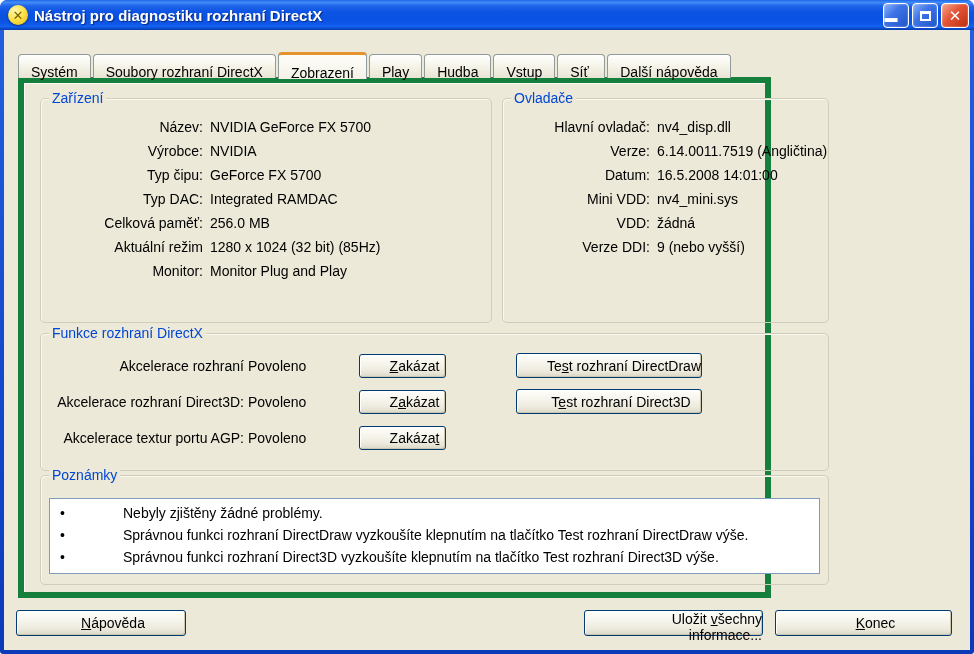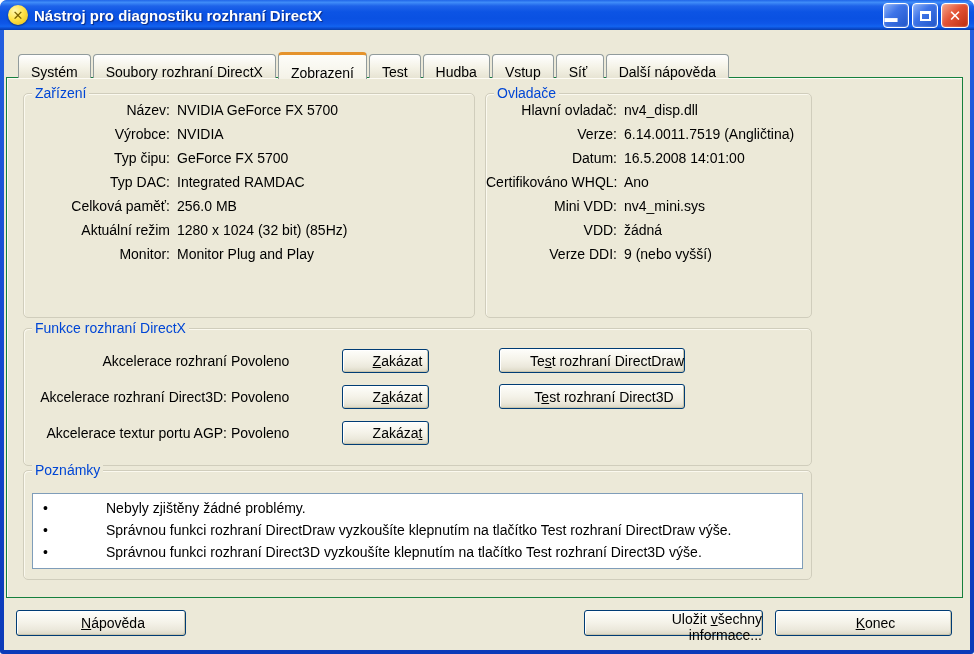--- a/index.html
+++ b/index.html
@@ -32,33 +32,33 @@
 
   
   .tabstrip { position:absolute; left:14px; top:21px; height:27px; display:flex; align-items:flex-end; gap:2px; z-index:3; }
   .tab { height:24px; padding:6px 12px; line-height:23px; background:linear-gradient(180deg,#FFFFFF 0%,#F4F2E6 55%,#E7E4D3 100%);
     border:1px solid #919B9C; border-bottom:none; border-radius:4px 4px 0 0; cursor:pointer; white-space:nowrap; }
   .tab.sit { min-width:48px; }
   .tab.active { height:27px; line-height:24px; background:linear-gradient(180deg,#FDFDF9 0%,#F4F2E7 100%);
     border-top:3px solid #E5932C; position:relative; z-index:4; margin-bottom:-1px; }
 
   
-  .page { position:absolute; left:2px; top:47px; width:957px; height:521px; background:#ECE9D8;
-    border:1px solid #15803d; box-shadow:inset 1px 1px 0 #FDFBF4; z-index:2; }
+  .page { position:absolute; left:14px; top:47px; width:753px; height:521px; background:#ECE9D8;
+    border:6px solid #15803d; box-shadow:inset 1px 1px 0 #FDFBF4; z-index:2; }
 
   
   .group { position:absolute; border:1px solid #D0CDBC; border-radius:5px; box-shadow:inset 1px 1px 0 #FBF9EF; }
   .group > .legend { position:absolute; top:-9px; left:8px; background:#ECE9D8; padding:0 3px; color:#0046D5; }
 
   .g-device  { left:16px;  top:15px;  width:452px; height:225px; }
   .g-drivers { left:478px; top:15px;  width:327px; height:225px; }
   .g-feat    { left:16px;  top:250px; width:789px; height:138px; }
   .g-notes   { left:16px;  top:392px; width:789px; height:110px; }
 
-  .kvlist { padding-top:4px; }
+  .kvlist { padding-top:16px;margin-left:16px; }
   .kvrow { height:24px; line-height:24px; white-space:nowrap; }
   .kvrow .lbl { display:inline-block; text-align:right; margin-right:7px; }
   .g-device .kvrow .lbl  { width:146px; }
   .g-drivers .kvrow .lbl { width:131px; }
 
   
   .feat-label { position:absolute; width:203px; text-align:right; line-height:16px; }
   .feat-value { position:absolute; left:207px; line-height:16px; }
   .xpbtn { position:absolute; height:24px; border:1px solid #003C74; border-radius:3px; cursor:pointer;
     font-family:"Liberation Sans","DejaVu Sans",sans-serif; font-size:14px; color:#000;
@@ -106,21 +106,21 @@
         </div>
     </div>
   </div>
 
   <div class="client">
 
     <div class="tabstrip">
       <div class="tab">Systém</div>
       <div class="tab">Soubory rozhraní DirectX</div>
       <div class="tab active">Zobrazení</div>
-      <div class="tab">Test</div>
+      <div class="tab">Play</div>
       <div class="tab">Hudba</div>
       <div class="tab">Vstup</div>
       <div class="tab sit">Síť</div>
       <div class="tab">Další nápověda</div>
     </div>
 
     <div class="page">
 
       <div class="group g-device">
         <span class="legend">Zařízení</span>
@@ -134,21 +134,20 @@
           <div class="kvrow"><span class="lbl">Monitor:</span><span class="val">Monitor Plug and Play</span></div>
         </div>
       </div>
 
       <div class="group g-drivers">
         <span class="legend">Ovladače</span>
         <div class="kvlist">
           <div class="kvrow"><span class="lbl">Hlavní ovladač:</span><span class="val">nv4_disp.dll</span></div>
           <div class="kvrow"><span class="lbl">Verze:</span><span class="val">6.14.0011.7519 (Angličtina)</span></div>
           <div class="kvrow"><span class="lbl">Datum:</span><span class="val">16.5.2008 14:01:00</span></div>
-          <div class="kvrow"><span class="lbl">Certifikováno WHQL:</span><span class="val">Ano</span></div>
           <div class="kvrow"><span class="lbl">Mini VDD:</span><span class="val">nv4_mini.sys</span></div>
           <div class="kvrow"><span class="lbl">VDD:</span><span class="val">žádná</span></div>
           <div class="kvrow"><span class="lbl">Verze DDI:</span><span class="val">9 (nebo vyšší)</span></div>
         </div>
       </div>
 
       <div class="group g-feat">
         <span class="legend">Funkce rozhraní DirectX</span>
 
         <span class="feat-label fr1">Akcelerace rozhraní</span>

